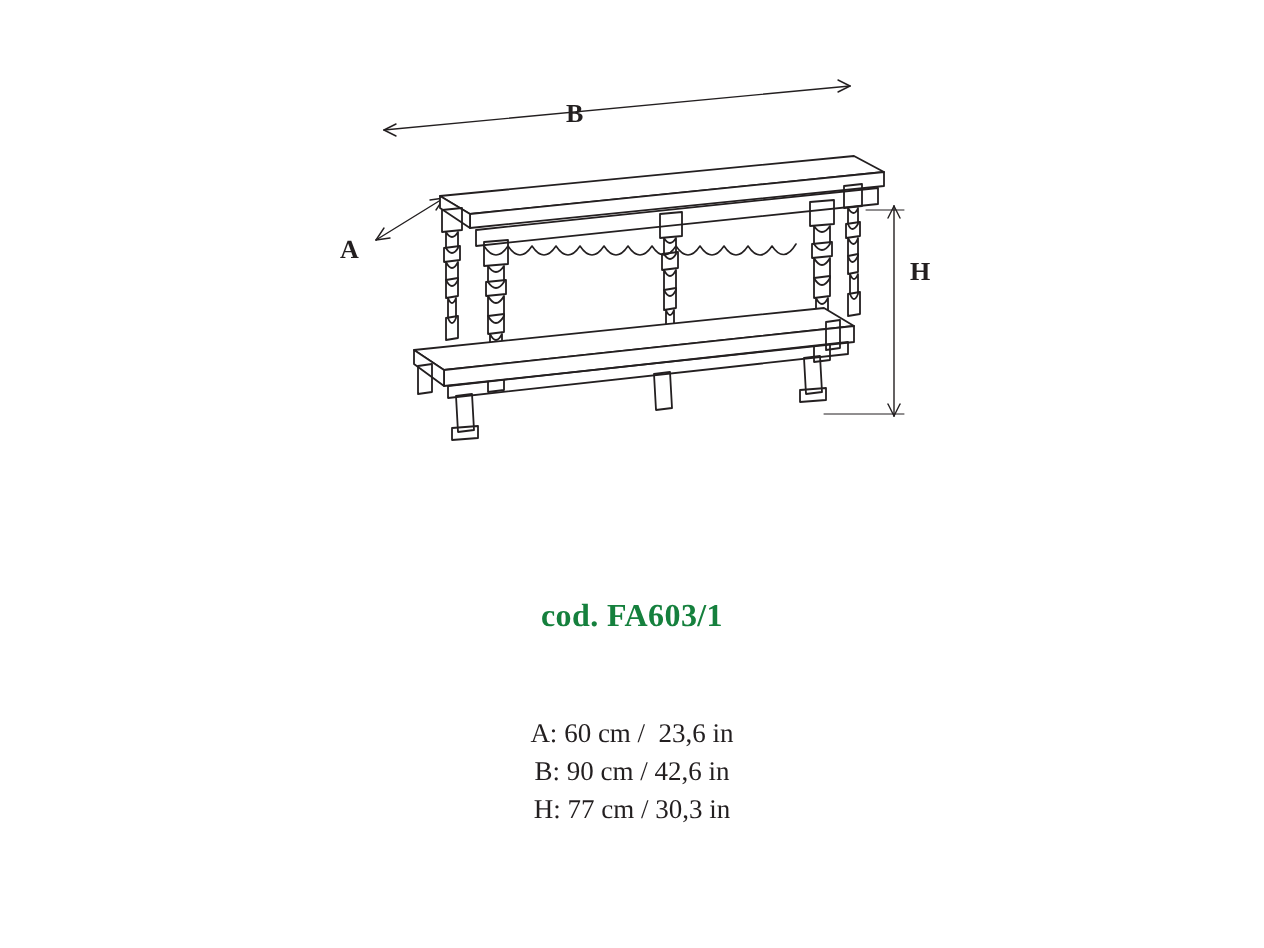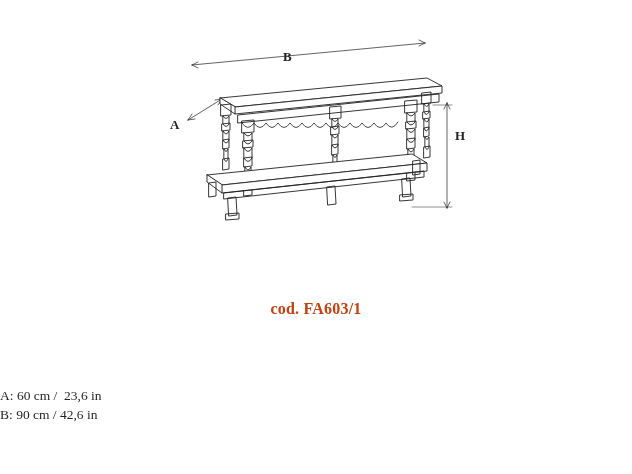--- a/index.html
+++ b/index.html
@@ -43,30 +43,29 @@
 
   .caption {
     position: absolute;
     left: 0;
     right: 0;
     top: 300px;
     text-align: center;
     font-size: 16px;
     font-weight: 700;
     font-family: "Liberation Serif", serif;
-    color: #c2410c;
+    color: #15803d;
     letter-spacing: 0.2px;
   }
   .specs {
     position: absolute;
     left: 0;
     right: 0;
     top: 357px;
-    text-align: left;
-    margin-top: 29px;
+    text-align: center;
   }
   .spec-line {
     font-size: 13.5px;
     font-family: "Liberation Serif", serif;
     color: #231f20;
     line-height: 19px;
     white-space: pre;
   }
 </style>
 </head>
@@ -194,15 +193,16 @@
 
   <div class="dim-label label-b">B</div>
   <div class="dim-label label-a">A</div>
   <div class="dim-label label-h">H</div>
 
   <div class="caption">cod. FA603/1</div>
 
   <div class="specs">
     <div class="spec-line">A: 60 cm /  23,6 in</div>
     <div class="spec-line">B: 90 cm / 42,6 in</div>
+    <div class="spec-line">H: 77 cm / 30,3 in</div>
   </div>
 
 </div>
 
 </body></html>

